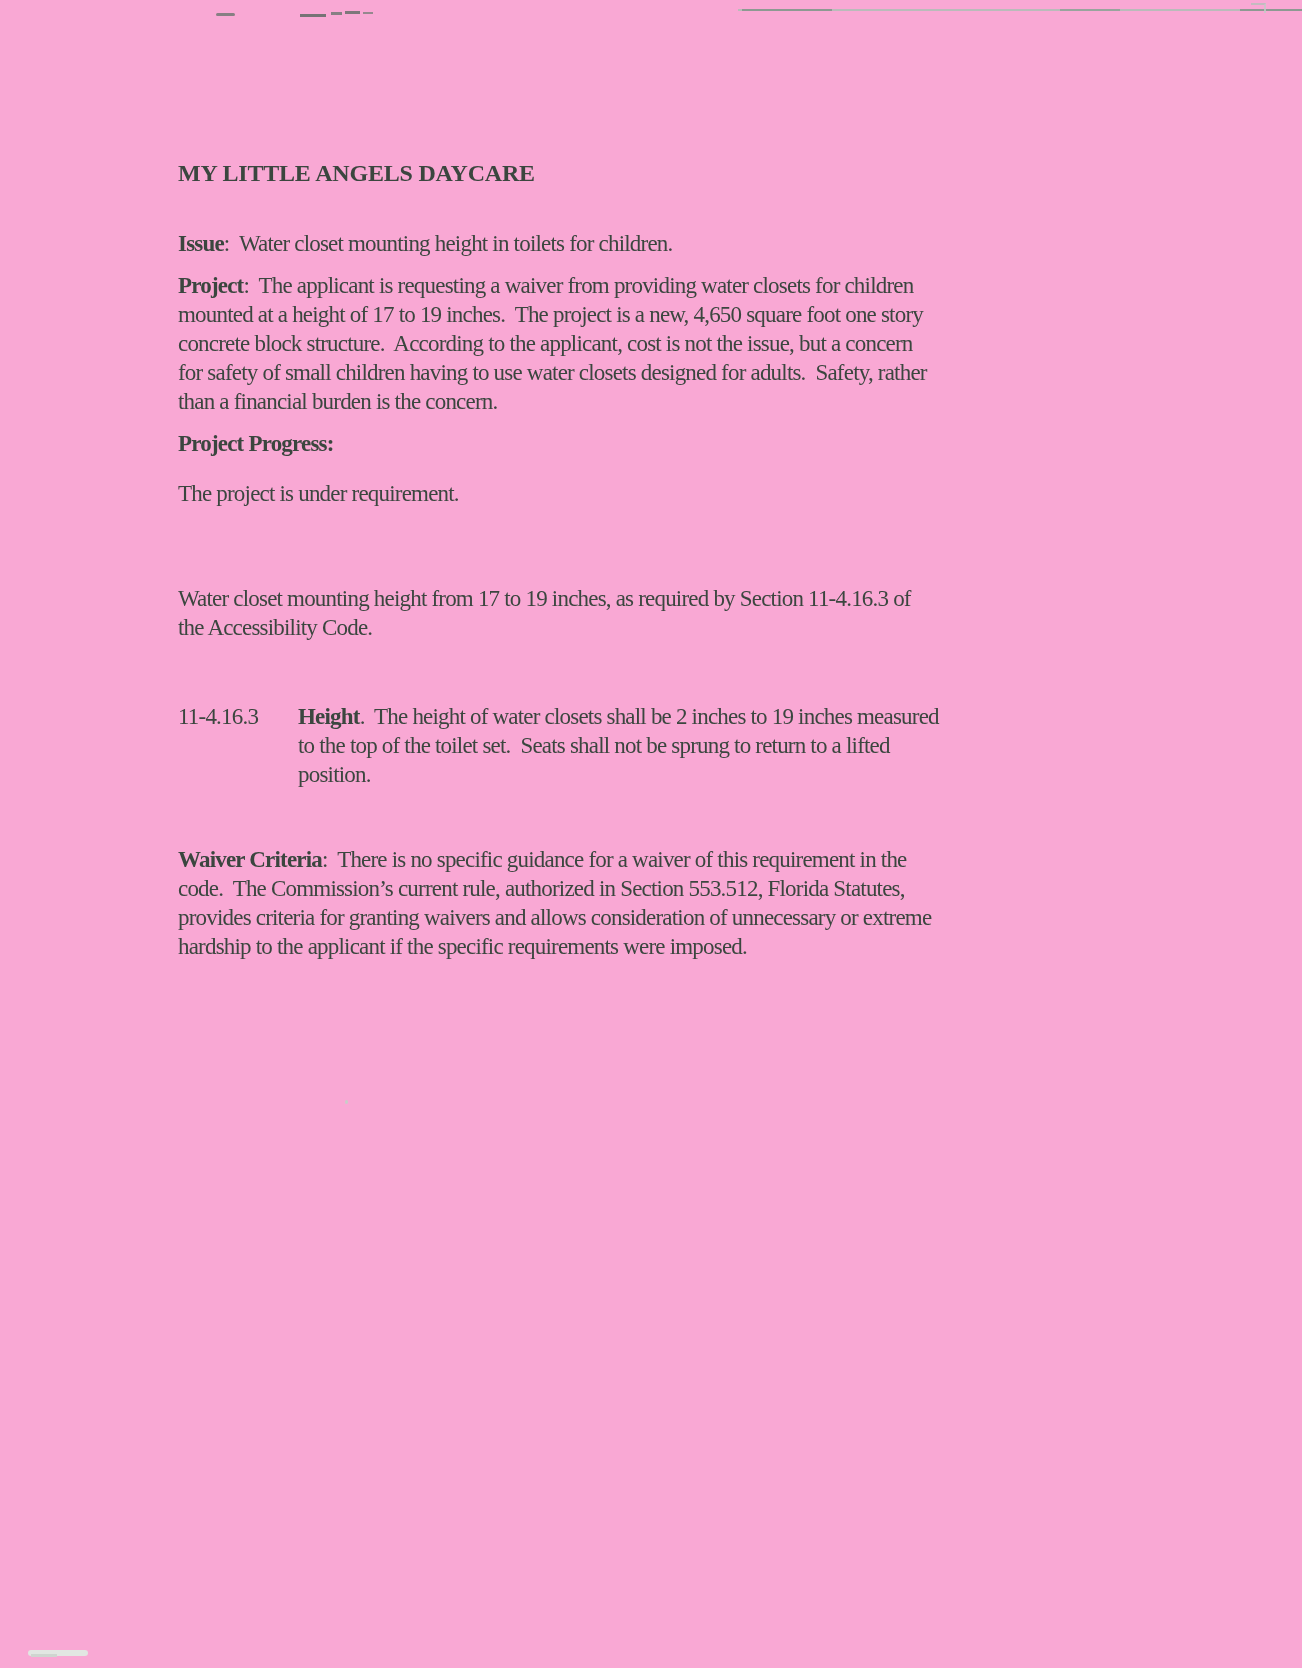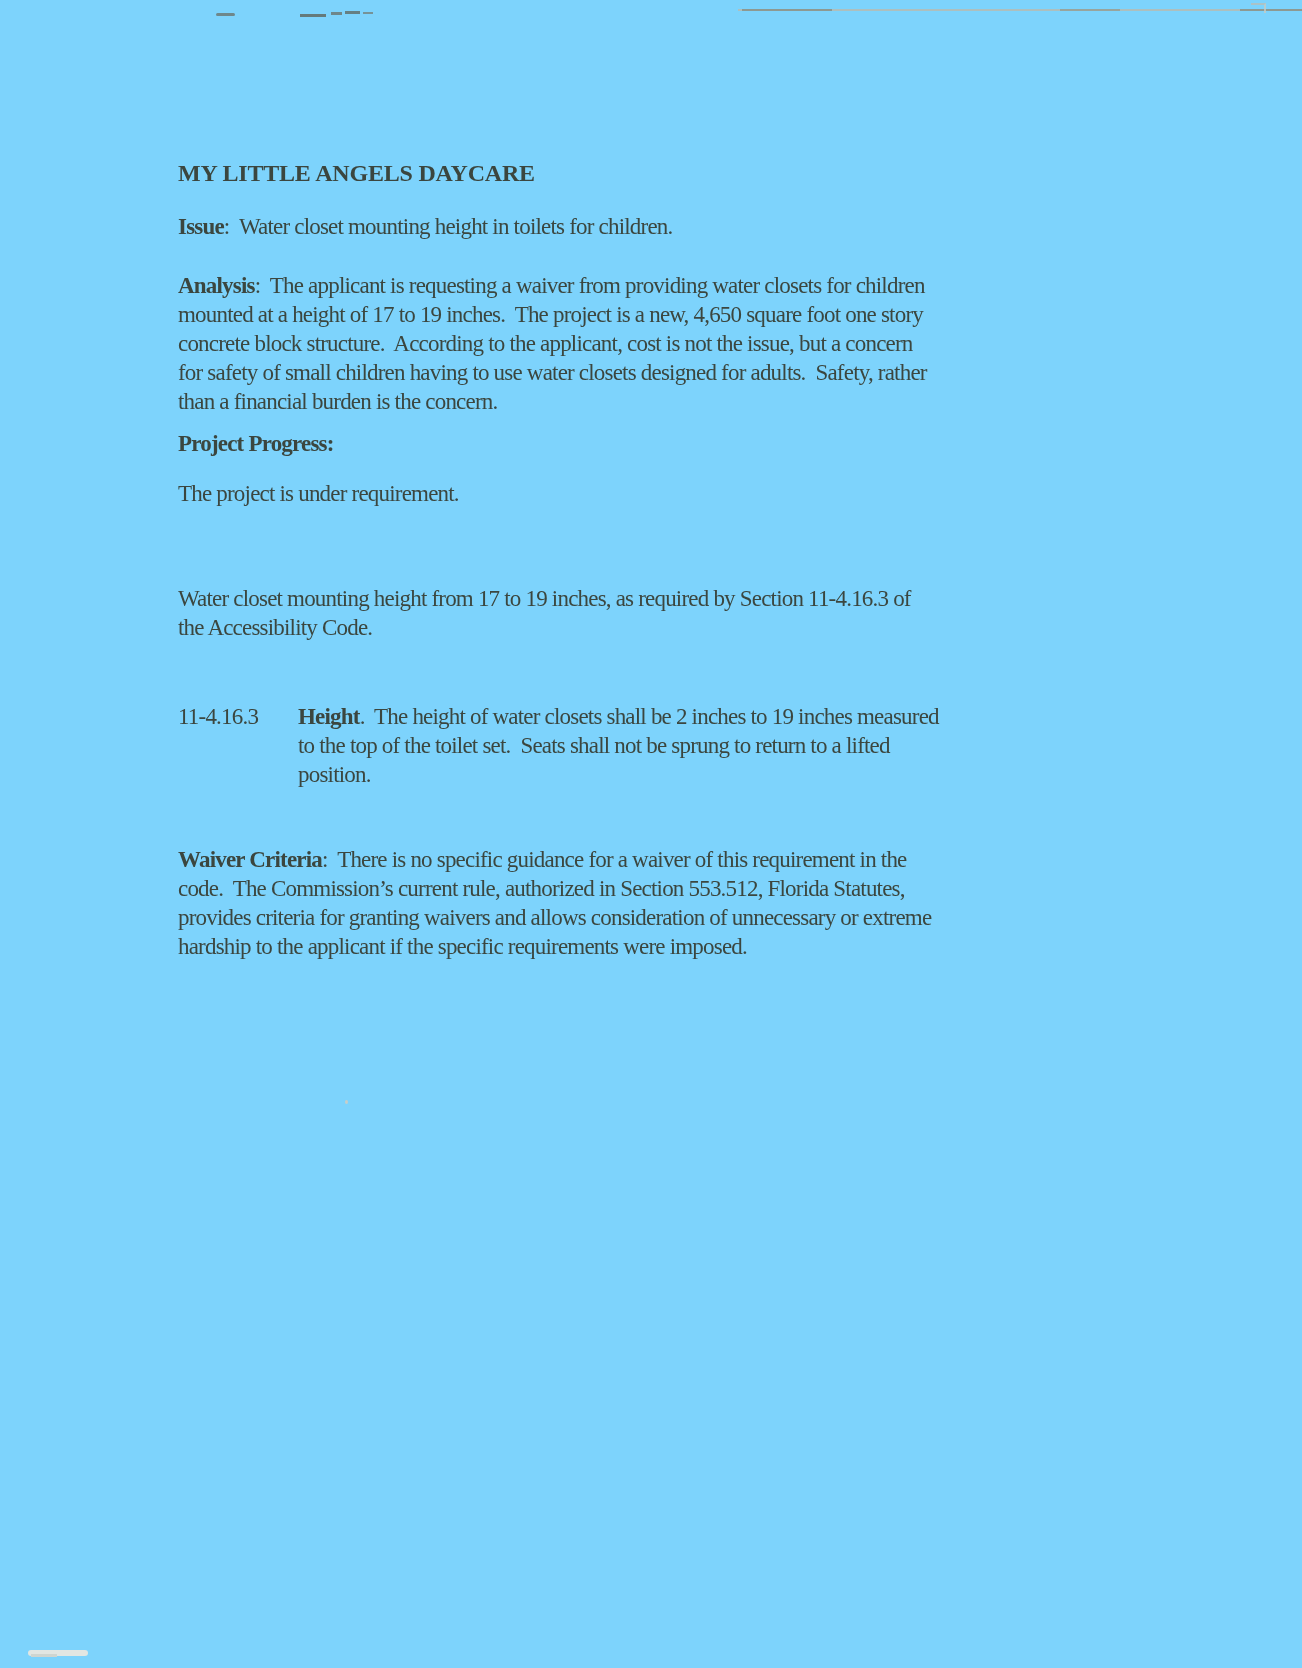--- a/index.html
+++ b/index.html
@@ -1,21 +1,21 @@
 <!DOCTYPE html>
 <html><head>
 <meta charset="utf-8">
 <style>
   html, body { margin: 0; padding: 0; background: #ffffff; }
 
   .page {
     position: relative;
     width: 1302px;
     height: 1668px;
-    background: #7dd3fc;
+    background: #f9a8d4;
     overflow: hidden;
     font-family: "Liberation Serif", serif;
     color: #3b463f;
   }
 
   .doc-title {
     position: absolute;
     left: 178px;
     top: 159px;
     margin: 0;
@@ -33,21 +33,21 @@
     margin: 0;
     font-size: 23px;
     line-height: 29px;
     letter-spacing: -0.8px;
     white-space: pre-wrap;
   }
 
   .heading { font-weight: bold; font-size: 23px; }
   .lead { font-weight: bold; }
 
-  .pos-issue      { top: 212px; }
+  .pos-issue      { top: 229px; }
   .pos-analysis   { top: 271px; }
   .pos-pp         { top: 429px; }
   .pos-pp-body    { top: 479px; }
   .pos-items      { top: 530px; }
   .pos-items-body { top: 584px; }
   .pos-code       { top: 702px; }
   .pos-waiver     { top: 845px; }
 
   
   .code { padding-left: 120px; text-indent: -120px; }
@@ -85,21 +85,21 @@
   <div class="artifact a-topline-d3"></div>
   <div class="artifact a-corner"></div>
   <div class="artifact a-speck"></div>
   <div class="artifact a-bottom1"></div>
   <div class="artifact a-bottom2"></div>
 
   <h1 class="doc-title">MY LITTLE ANGELS DAYCARE</h1>
 
   <p class="para pos-issue"><strong class="lead">Issue</strong><span>:  Water closet mounting height in toilets for children.</span></p>
 
-  <p class="para pos-analysis"><strong class="lead">Analysis</strong><span>:  The applicant is requesting a waiver from providing water closets for children
+  <p class="para pos-analysis"><strong class="lead">Project</strong><span>:  The applicant is requesting a waiver from providing water closets for children
 mounted at a height of 17 to 19 inches.  The project is a new, 4,650 square foot one story
 concrete block structure.  According to the applicant, cost is not the issue, but a concern
 for safety of small children having to use water closets designed for adults.  Safety, rather
 than a financial burden is the concern.</span></p>
 
   <h2 class="heading pos-pp">Project Progress:</h2>
 
   <p class="para pos-pp-body"><span>The project is under requirement.</span></p>
 
 

